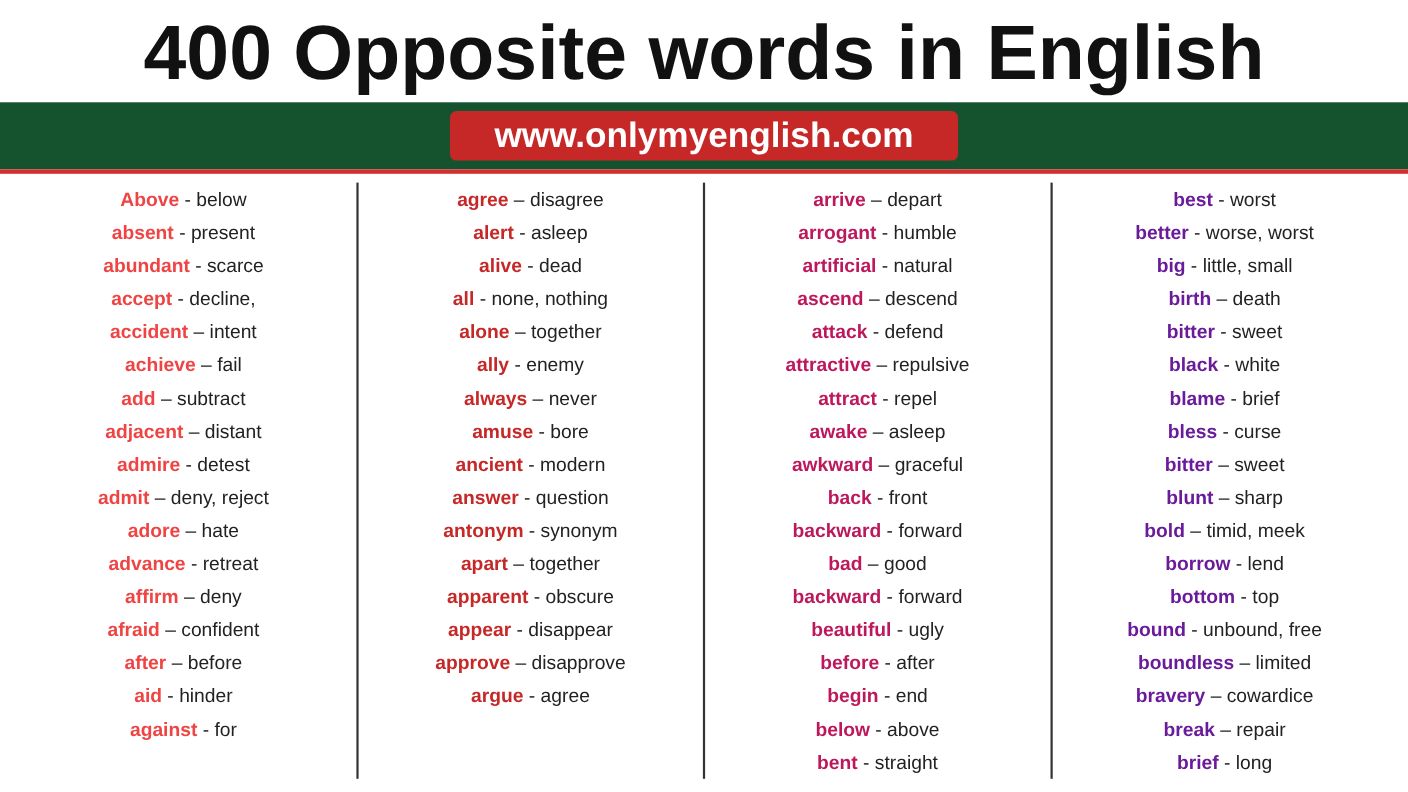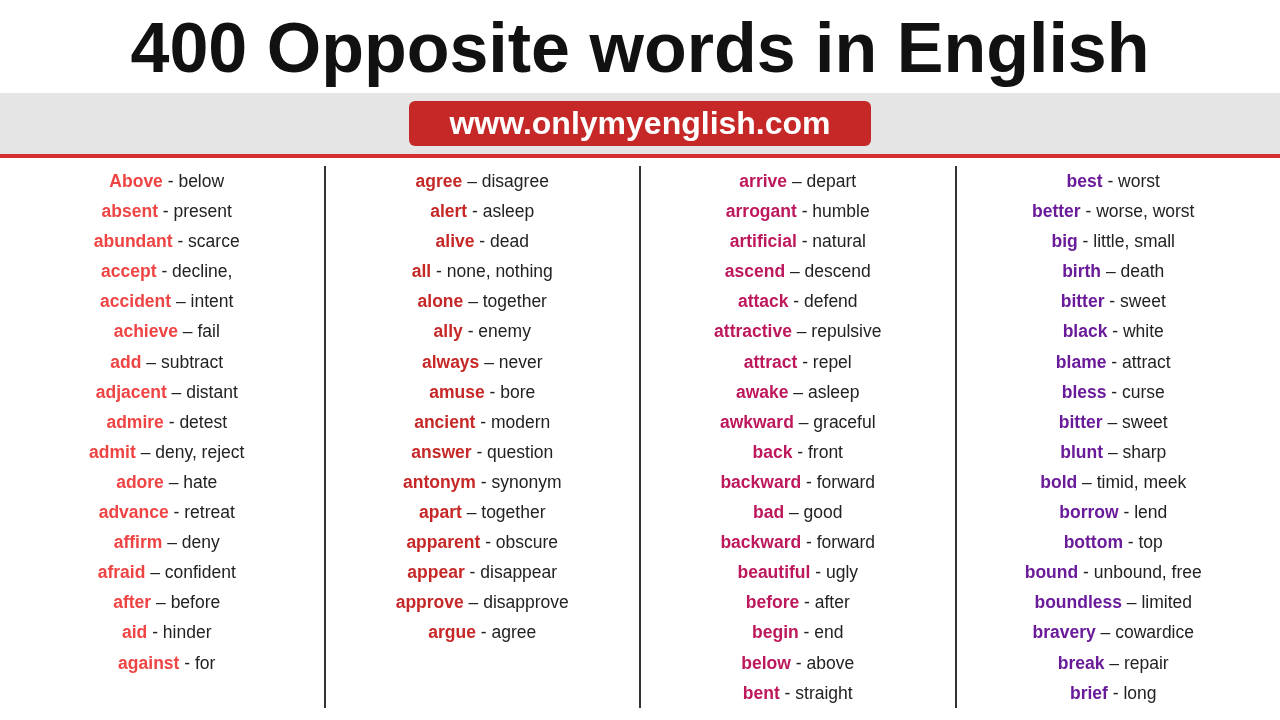--- a/index.html
+++ b/index.html
@@ -14,21 +14,21 @@
       text-align: center;
       padding: 10px 20px 0;
     }
     .header h1 {
       font-size: 70px;
       font-weight: 900;
       color: #111;
       line-height: 1.1;
     }
     .red-bar {
-      background: #e5e5e5;
+      background: #14532d;
       margin: 6px 0 0;
       padding: 8px 0;
       text-align: center;
     }
     .red-bar .url {
       color: #fff;
       font-size: 32px;
       font-weight: 700;
       display: inline-block;
       background: #c62828;
@@ -137,21 +137,21 @@
       <span class="word-item"><span class="word-blue">below</span><span class="word-normal"> - above</span></span>
       <span class="word-item"><span class="word-blue">bent</span><span class="word-normal"> - straight</span></span>
     </div>
     <div class="column">
       <span class="word-item"><span class="word-purple">best</span><span class="word-normal"> - worst</span></span>
       <span class="word-item"><span class="word-purple">better</span><span class="word-normal"> - worse, worst</span></span>
       <span class="word-item"><span class="word-purple">big</span><span class="word-normal"> - little, small</span></span>
       <span class="word-item"><span class="word-purple">birth</span><span class="word-normal"> – death</span></span>
       <span class="word-item"><span class="word-purple">bitter</span><span class="word-normal"> - sweet</span></span>
       <span class="word-item"><span class="word-purple">black</span><span class="word-normal"> - white</span></span>
-      <span class="word-item"><span class="word-purple">blame</span><span class="word-normal"> - attract</span></span>
+      <span class="word-item"><span class="word-purple">blame</span><span class="word-normal"> - brief</span></span>
       <span class="word-item"><span class="word-purple">bless</span><span class="word-normal"> - curse</span></span>
       <span class="word-item"><span class="word-purple">bitter</span><span class="word-normal"> – sweet</span></span>
       <span class="word-item"><span class="word-purple">blunt</span><span class="word-normal"> – sharp</span></span>
       <span class="word-item"><span class="word-purple">bold</span><span class="word-normal"> – timid, meek</span></span>
       <span class="word-item"><span class="word-purple">borrow</span><span class="word-normal"> - lend</span></span>
       <span class="word-item"><span class="word-purple">bottom</span><span class="word-normal"> - top</span></span>
       <span class="word-item"><span class="word-purple">bound</span><span class="word-normal"> - unbound, free</span></span>
       <span class="word-item"><span class="word-purple">boundless</span><span class="word-normal"> – limited</span></span>
       <span class="word-item"><span class="word-purple">bravery</span><span class="word-normal"> – cowardice</span></span>
       <span class="word-item"><span class="word-purple">break</span><span class="word-normal"> – repair</span></span>

